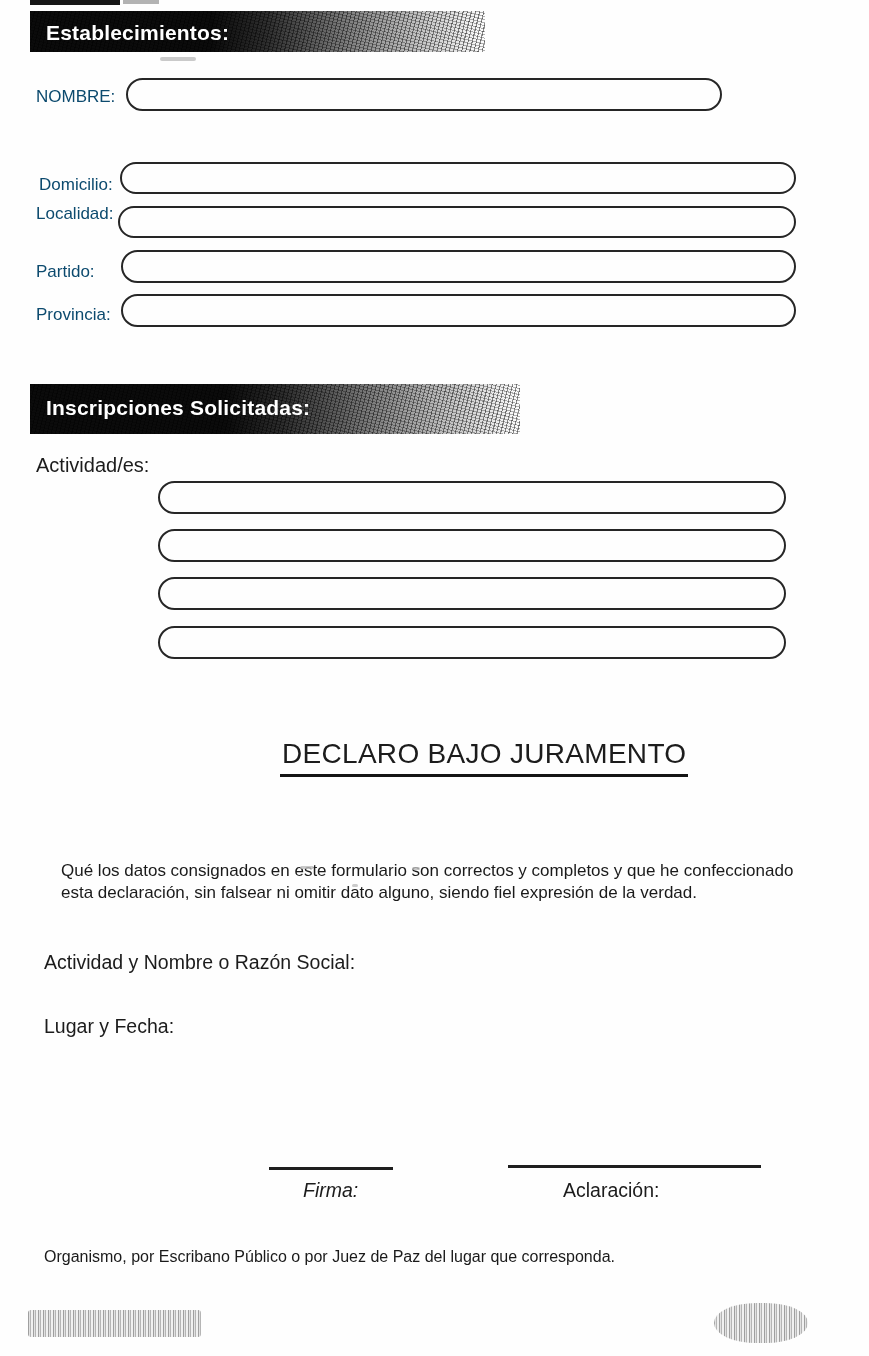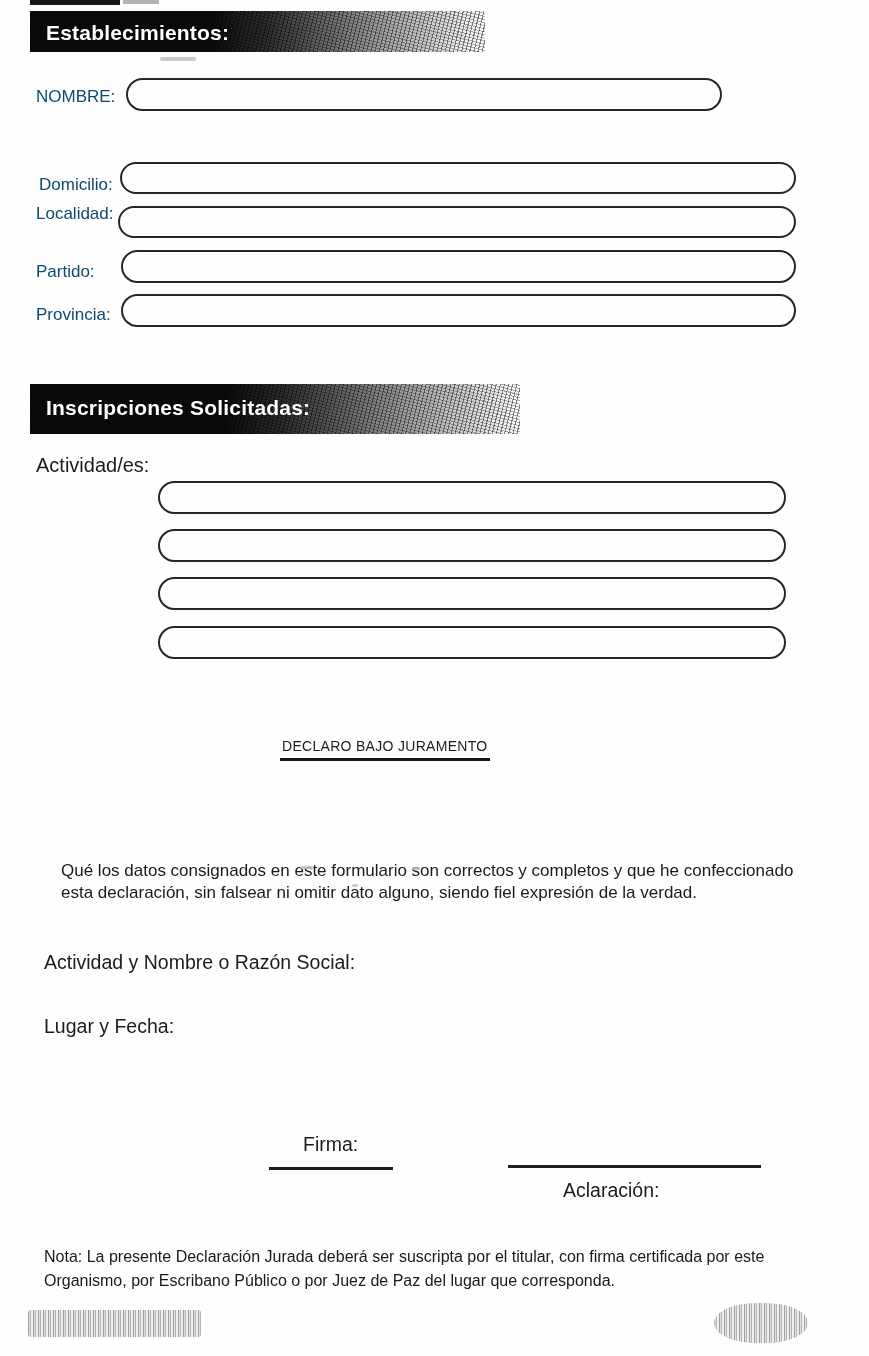--- a/index.html
+++ b/index.html
@@ -58,39 +58,39 @@
   .lbl-actividades { position:absolute; left:36px; top:454px; font-size:20px; }
   .oval-act { left:158px; width:628px; height:33px; }
   .oval-act-1 { top:481px; }
   .oval-act-2 { top:529px; }
   .oval-act-3 { top:577px; }
   .oval-act-4 { top:626px; }
 
   
   .decl-title {
     position:absolute; left:280px; top:738px;
-    font-size:14px; letter-spacing:.3px;
+    font-size:28px; letter-spacing:.3px;
     border-bottom:3px solid #141414;
     padding:0 2px 4px 2px;
     white-space:nowrap;
   }
   .decl-body {
     position:absolute; left:61px; top:814px; width:735px;
     font-size:17px; line-height:22px; color:#1a1a1a;margin-top:46px;
   }
 
   
   .lbl-apellido { position:absolute; left:44px; top:951px; font-size:19.5px; }
   .lbl-lugar    { position:absolute; left:44px; top:1015px; font-size:19.5px; }
 
   
   .sig-line { position:absolute; border-top:3px solid #1e1e1e; height:0; }
   .sig-line-firma      { left:269px; top:1167px; width:124px; }
   .sig-line-aclaracion { left:508px; top:1165px; width:253px; }
-  .lbl-firma      { position:absolute; left:303px; top:1133px; font-size:19.5px; }
+  .lbl-firma      { position:absolute; left:303px; top:1179px; font-size:19.5px;font-style:italic; }
   .lbl-aclaracion { position:absolute; left:563px; top:1179px; font-size:19.5px; }
 
   
   .nota {
     position:absolute; left:44px; top:1245px; width:770px;
     font-size:16px; line-height:24px; color:#1a1a1a;
   }
 
   
   .smudge {
@@ -156,20 +156,19 @@
 
   <span class="lbl-apellido">Actividad y Nombre o Razón Social:</span>
   <span class="lbl-lugar">Lugar y Fecha:</span>
 
   <div class="sig-line sig-line-firma"></div>
   <div class="sig-line sig-line-aclaracion"></div>
   <span class="lbl-firma">Firma:</span>
   <span class="lbl-aclaracion">Aclaración:</span>
 
   <div class="nota">
-    <div>Nota: La presente Declaración Jurada deberá ser suscripta por el titular, con firma certificada por este</div>
     <div>Organismo, por Escribano Público o por Juez de Paz del lugar que corresponda.</div>
   </div>
 
   <div class="smudge smudge-left"></div>
   <div class="smudge smudge-right"></div>
 
 </div>
 
 </body></html>

